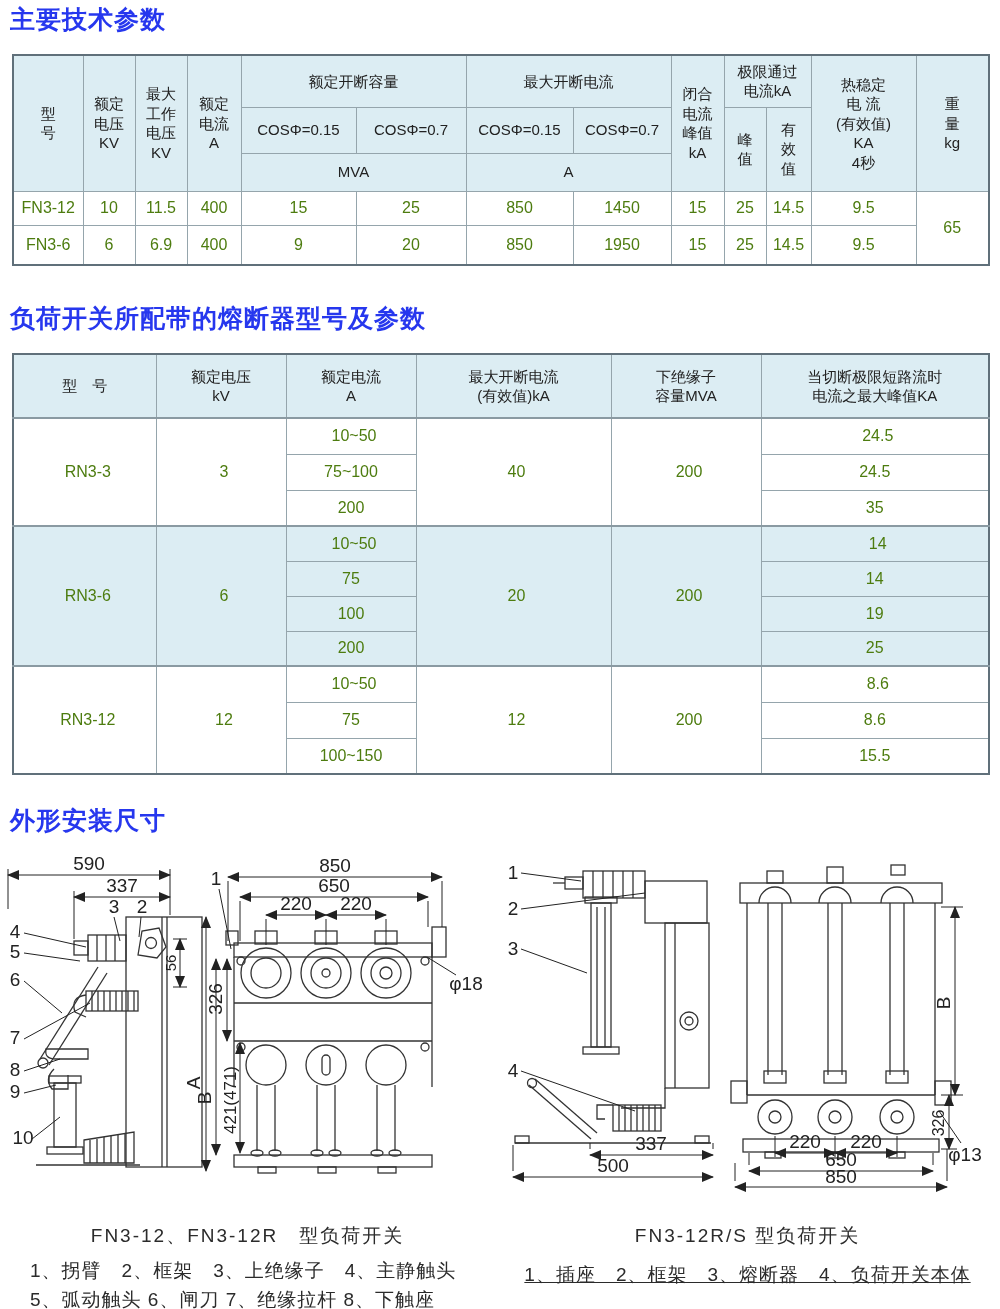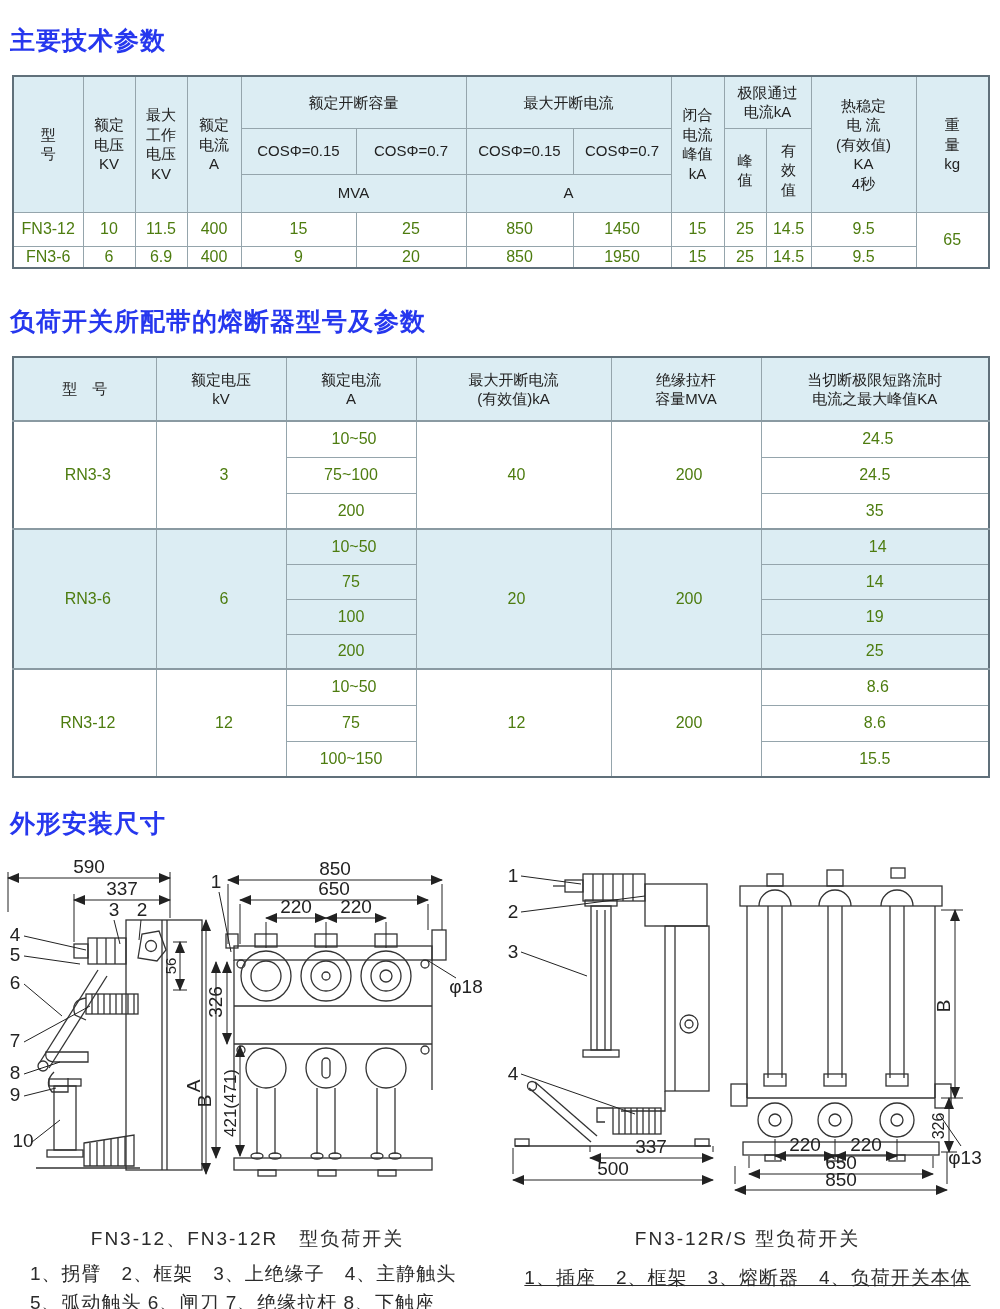--- a/index.html
+++ b/index.html
@@ -3,21 +3,21 @@
 <meta charset="utf-8">
 <style>
   html,body{margin:0;padding:0;}
   body{
     width:1000px;height:1309px;background:#ffffff;
     font-family:"Liberation Sans","DejaVu Sans",sans-serif;color:#222;
     position:relative;overflow:hidden;
   }
   .section-title{
     color:#2637ee;font-size:25px;font-weight:bold;
-    margin:0 0 0 10px;padding-top:24px;letter-spacing:1px;
+    margin:0 0 0 10px;padding-top:3px;letter-spacing:1px;
   }
   .t2{padding-top:36px;}
   .t3{padding-top:29px;}
   table{
     border-collapse:collapse;table-layout:fixed;
     margin:18px 0 0 12px;width:976px;
     border:2px solid #60707a;
   }
   th,td{
     border:1px solid #95a5ac;text-align:center;vertical-align:middle;
@@ -121,21 +121,21 @@
     <td>15</td>
     <td>25</td>
     <td>850</td>
     <td>1450</td>
     <td>15</td>
     <td>25</td>
     <td>14.5</td>
     <td>9.5</td>
     <td rowspan="2">65</td>
   </tr>
-  <tr style="height:22px">
+  <tr style="height:40px">
     <td>FN3-6</td>
     <td>6</td>
     <td>6.9</td>
     <td>400</td>
     <td>9</td>
     <td>20</td>
     <td>850</td>
     <td>1950</td>
     <td>15</td>
     <td>25</td>
@@ -158,21 +158,21 @@
   </colgroup>
   <tbody>
       <tr style="height:64px">
     <th class="hd">型　号</th>
     <th class="hd">额定电压
 kV</th>
     <th class="hd">额定电流
 A</th>
     <th class="hd">最大开断电流
 (有效值)kA</th>
-    <th class="hd">绝缘拉杆
+    <th class="hd">下绝缘子
 容量MVA</th>
     <th class="hd">当切断极限短路流时
 电流之最大峰值KA</th>
   </tr>
 
   <tr class="group-start" style="height:36px">
     <td rowspan="3">RN3-3</td>
     <td rowspan="3">3</td>
     <td>10~50</td>
     <td rowspan="3">40</td>

